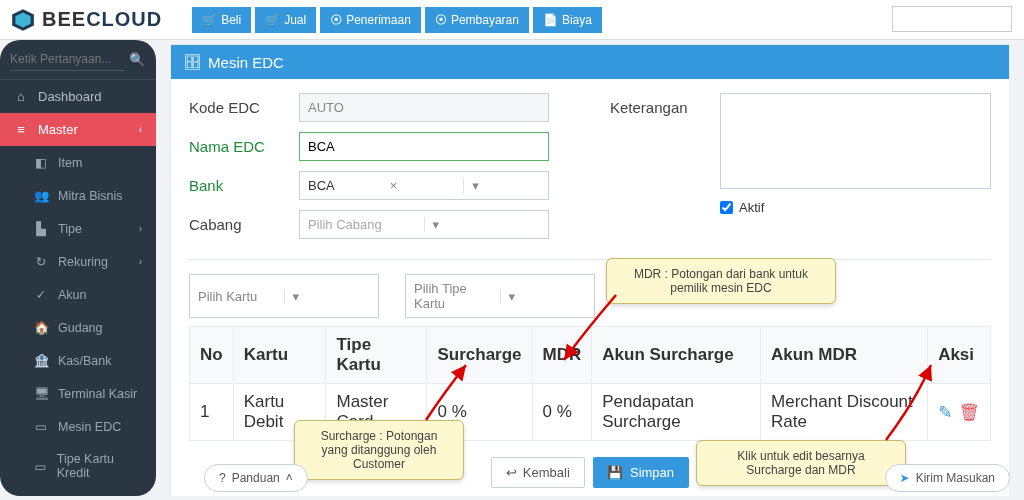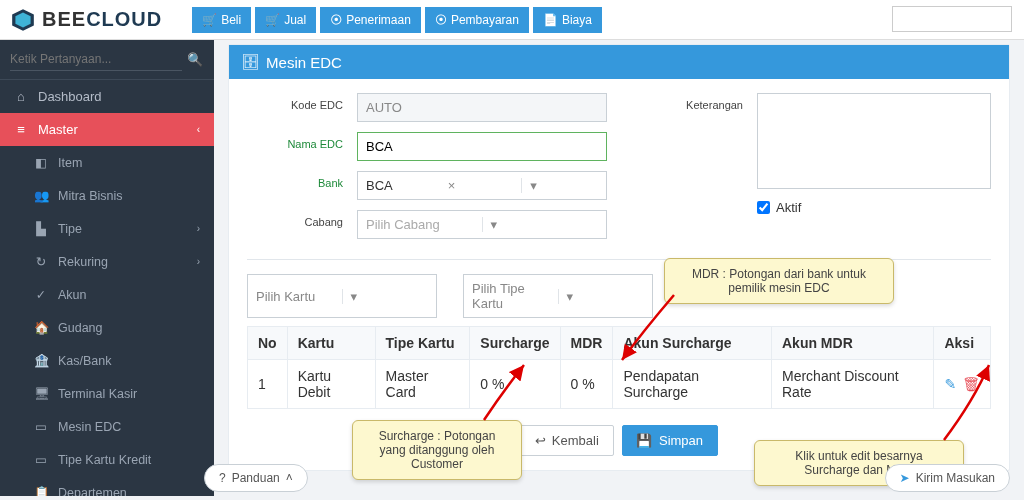--- a/index.html
+++ b/index.html
@@ -4,53 +4,53 @@
 <style>
 * { box-sizing: border-box; margin: 0; padding: 0; }
 body { font-family: "Helvetica Neue", Arial, sans-serif; font-size: 13px; color: #333; background: #f1f3f6; }
 .topbar { background: #fff; height: 40px; display: flex; align-items: center; padding: 0 10px; border-bottom: 1px solid #ddd; position: relative; }
 .logo { display: flex; align-items: center; font-weight: 700; font-size: 20px; color: #333; letter-spacing: 1px; }
 .logo-hex { width: 26px; height: 26px; margin-right: 6px; }
 .topnav { display: flex; gap: 4px; margin-left: 30px; }
 .topnav button { background: #3598dc; color: #fff; border: none; padding: 6px 10px; font-size: 12px; cursor: pointer; display: flex; align-items: center; gap: 4px; }
 .top-search { position: absolute; right: 12px; top: 6px; width: 120px; height: 26px; border: 1px solid #ccc; background: #fff; }
 .layout { display: flex; height: calc(500px - 44px); }
-.sidebar { width: 214px; background: #2b3643; color: #b4bcc8; overflow-y: auto; position: relative; }
+.sidebar { width: 156px; background: #2b3643; color: #b4bcc8; overflow-y: auto; position: relative; border-radius: 20px; }
 .sidebar .search { padding: 8px 10px; border-bottom: 1px solid #3d4957; display: flex; align-items: center; }
 .sidebar .search input { background: transparent; border: none; border-bottom: 1px solid #4a5562; color: #b4bcc8; width: 100%; font-size: 12px; padding: 4px 0; outline: none; }
 .sidebar .search .si { margin-left: 6px; color: #7a8695; }
 .side-item { padding: 9px 14px; display: flex; align-items: center; gap: 10px; cursor: pointer; font-size: 13px; }
 .side-item.l2 { padding-left: 34px; font-size: 12.5px; color: #9aa5b3; }
 .side-item.active { background: #e7505a; color: #fff; }
 .side-item .chev { margin-left: auto; font-size: 10px; }
 .icon { width: 14px; display: inline-block; text-align: center; }
 .main { flex: 1; overflow: auto; padding: 0 14px 14px 14px; position: relative; }
 .panel { background: #fff; border: 1px solid #e7ecf1; border-radius: 2px; margin-top: 4px; }
 .panel-head { background: #3598dc; color: #fff; padding: 8px 12px; font-size: 15px; display: flex; align-items: center; gap: 6px; }
 .panel-body { padding: 14px 18px; }
 .form-row { display: flex; align-items: flex-start; margin-bottom: 10px; }
-.form-row label { width: 110px; text-align: right; padding-right: 14px; padding-top: 6px; font-size: 11px; color: #444; }
+.form-row label { width: 110px; padding-right: 14px; padding-top: 6px; font-size: 15px; color: #444; }
 .form-row label.req { color: #1f8a3b; }
 .form-row .ctl { flex: 0 0 250px; }
 .form-row .ctl input, .form-row .ctl select, .form-row textarea { width: 100%; border: 1px solid #c9d0d6; padding: 6px 8px; font-size: 13px; background: #fff; }
 .form-row .ctl input[readonly] { background: #f4f6f8; color: #888; }
 .form-row .ctl .combo { display: flex; align-items: center; border: 1px solid #c9d0d6; background: #fff; }
 .form-row .ctl .combo span { flex: 1; padding: 6px 8px; cursor: pointer; }
 .form-row .ctl .combo .cx { padding: 0 6px; color: #888; cursor: pointer; }
 .form-row .ctl .combo .cv { padding: 0 8px; border-left: 1px solid #e0e4e8; color: #888; cursor: pointer; }
 .two-col { display: flex; gap: 40px; }
 .two-col .col { flex: 1; }
 textarea { height: 96px; resize: none; }
 .chk { display: flex; align-items: center; gap: 6px; margin-top: 8px; }
 .hrsep { border: none; border-top: 1px solid #e1e6eb; margin: 10px 0 14px; }
 .filters { display: flex; gap: 26px; margin-bottom: 8px; }
 .filters .combo { width: 190px; border: 1px solid #c9d0d6; background: #fff; display: flex; align-items: center; }
 .filters .combo span { flex: 1; padding: 6px 8px; color: #888; cursor: pointer; }
 .filters .combo .cv { padding: 0 8px; border-left: 1px solid #e0e4e8; color: #888; cursor: pointer; }
-table { width: 100%; border-collapse: collapse; font-size: 14px; }
+table { width: 100%; border-collapse: collapse; font-size: 17px; }
 table th, table td { border: 1px solid #e7ecf1; padding: 8px 10px; text-align: left; }
 table th { background: #f7f9fb; font-weight: 700; color: #333; }
 .actions-cell { display: flex; gap: 6px; }
 .aedit { color: #3598dc; cursor: pointer; }
 .adel { color: #e7505a; cursor: pointer; }
 .btnrow { display: flex; justify-content: center; gap: 8px; margin-top: 16px; }
 .btn { padding: 7px 14px; font-size: 13px; border-radius: 2px; cursor: pointer; display: inline-flex; align-items: center; gap: 6px; }
 .btn-default { background: #fff; border: 1px solid #c9d0d6; color: #555; }
 .btn-primary { background: #3598dc; border: 1px solid #3598dc; color: #fff; }
 .callout { position: absolute; background: #fdf8cf; border: 1px solid #c9b96a; border-radius: 6px; padding: 8px 12px; font-size: 12px; color: #444; text-align: center; box-shadow: 0 2px 4px rgba(0,0,0,.15); }

